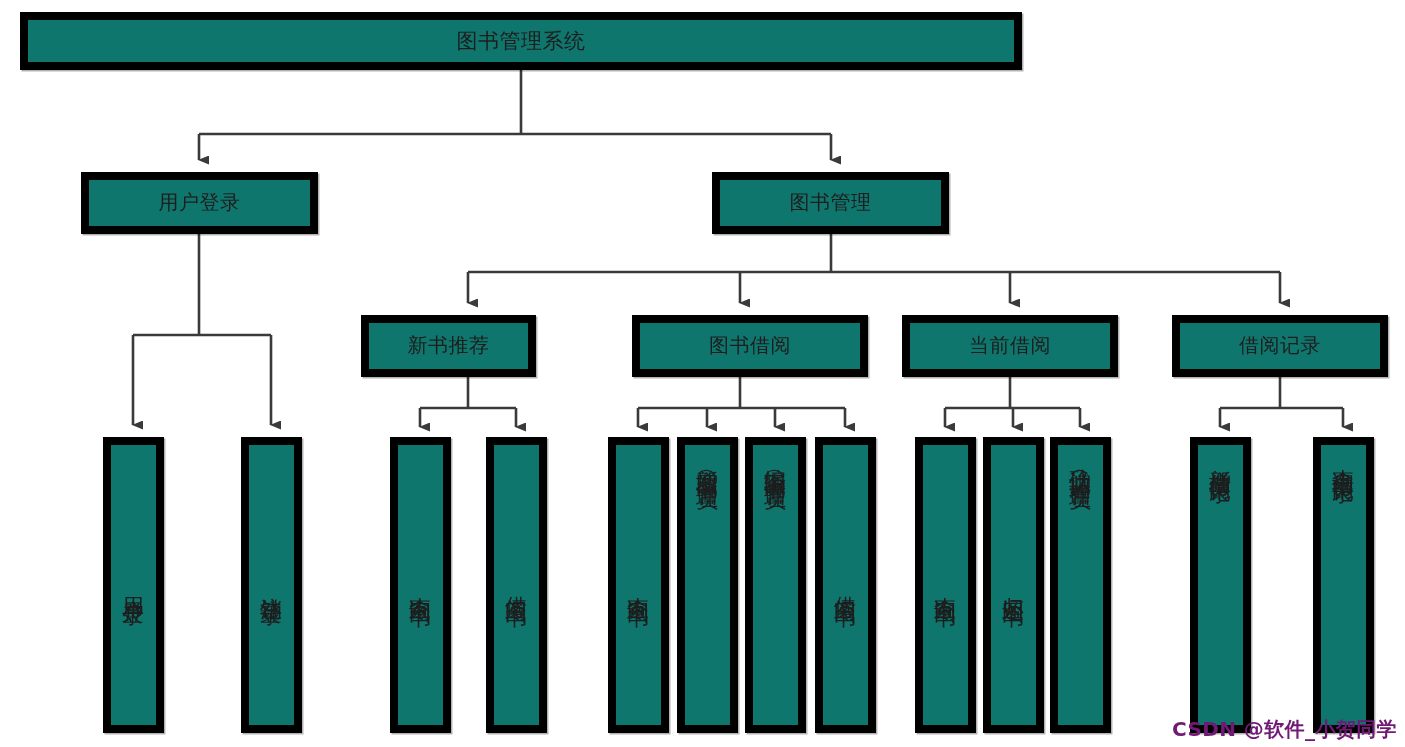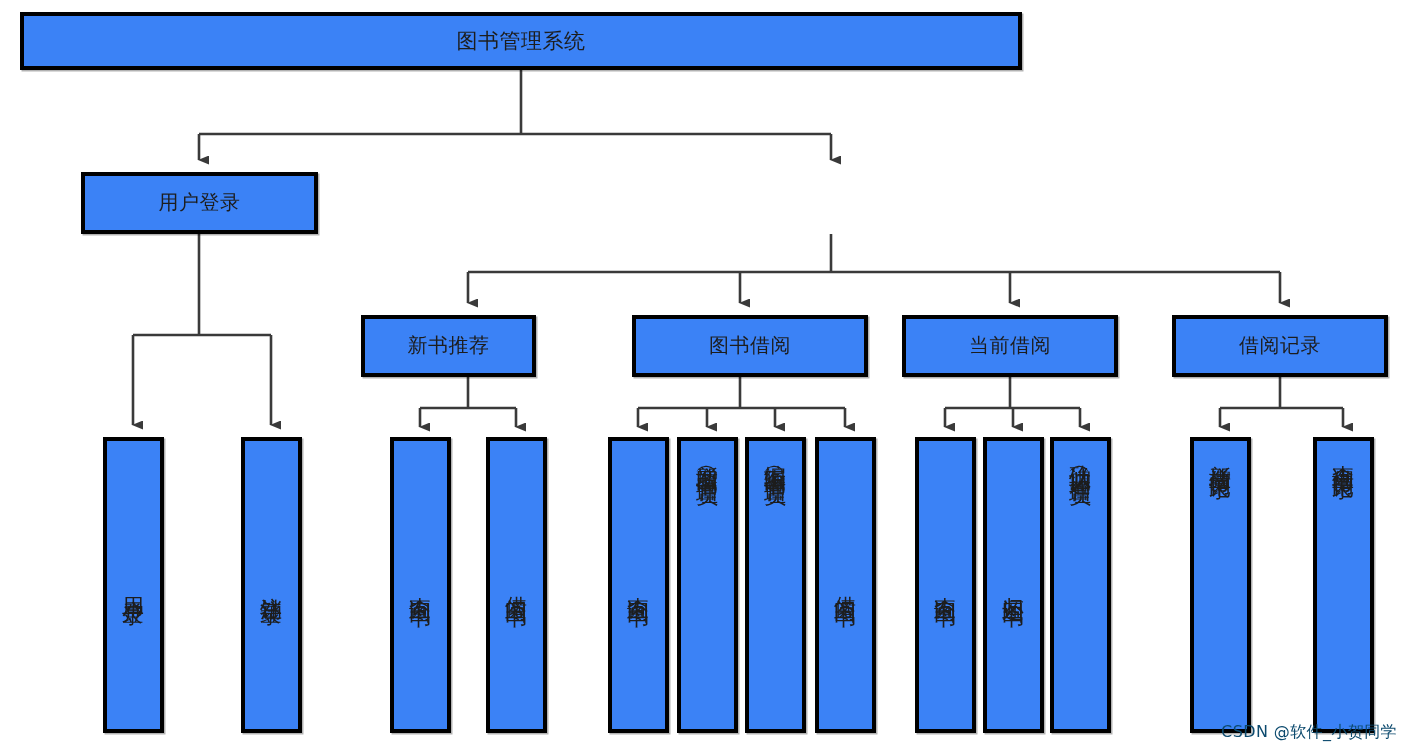--- a/index.html
+++ b/index.html
@@ -22,22 +22,22 @@
     position: absolute;
     left: 0;
     top: 0;
     width: 1405px;
     height: 747px;
     pointer-events: none;
   }
   .node {
     position: absolute;
     box-sizing: border-box;
-    background: #3b82f6;
-    border: 4px solid #000000;
+    background: #0f766e;
+    border: 8px solid #000000;
     display: flex;
     align-items: center;
     justify-content: center;
     box-shadow: 1.5px 1.5px 0 0 rgba(0,0,0,0.30);
   }
   .node .node-label {
     color: #1d1d1d;
     text-align: center;
     line-height: 1.18;
     letter-spacing: 0.5px;
@@ -61,25 +61,26 @@
   }
   .node.leaf.align-mid {
     align-items: center;
     padding-top: 0;
   }
 
   #watermark {
     position: absolute;
     right: 8px;
     bottom: 4px;
-    font-size: 16px;
-    color: #0c4a6e;
+    font-size: 20px;
+    color: #701a75;
     letter-spacing: 0.4px;
     white-space: nowrap;
     user-select: none;
+    font-weight: bold;
   }
 </style>
 </head>
 <body>
 
 <div id="diagram-root">
 
   <svg id="edge-layer" viewBox="0 0 1405 747" width="1405" height="747" xmlns="http://www.w3.org/2000/svg">
     <defs>
       <marker id="arrowhead" markerWidth="9" markerHeight="11" refX="4.5" refY="10" orient="auto" markerUnits="userSpaceOnUse">
@@ -131,20 +132,23 @@
   </svg>
 
   <div class="node level-root" style="left:20px; top:12px; width:1002px; height:58px;">
     <span class="node-label">图书管理系统</span>
   </div>
 
   <div class="node level-1" style="left:81px; top:172px; width:237px; height:62px;">
     <span class="node-label">用户登录</span>
   </div>
 
+  <div class="node level-1" style="left:712px; top:172px; width:237px; height:62px;">
+    <span class="node-label">图书管理</span>
+  </div>
 
   <div class="node level-2" style="left:361px; top:315px; width:175px; height:62px;">
     <span class="node-label">新书推荐</span>
   </div>
 
   <div class="node level-2" style="left:632px; top:315px; width:236px; height:62px;">
     <span class="node-label">图书借阅</span>
   </div>
 
   <div class="node level-2" style="left:902px; top:315px; width:216px; height:62px;">

